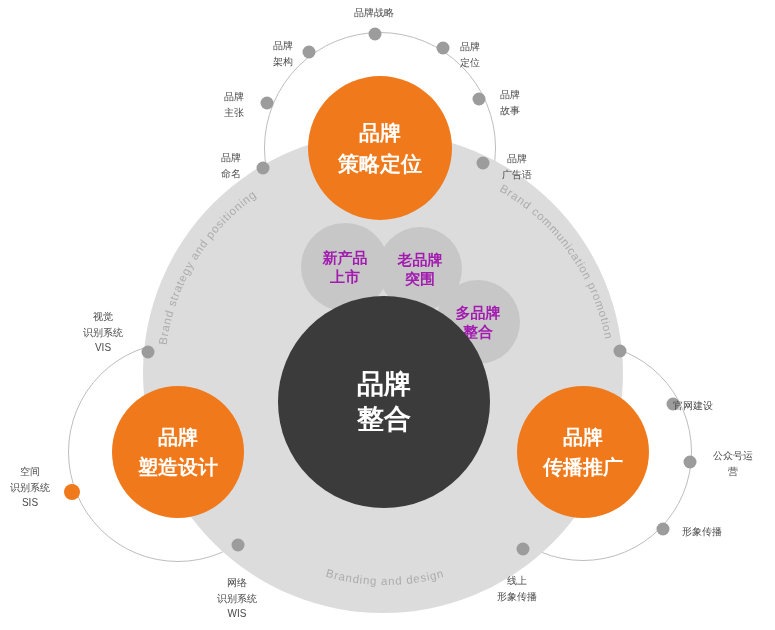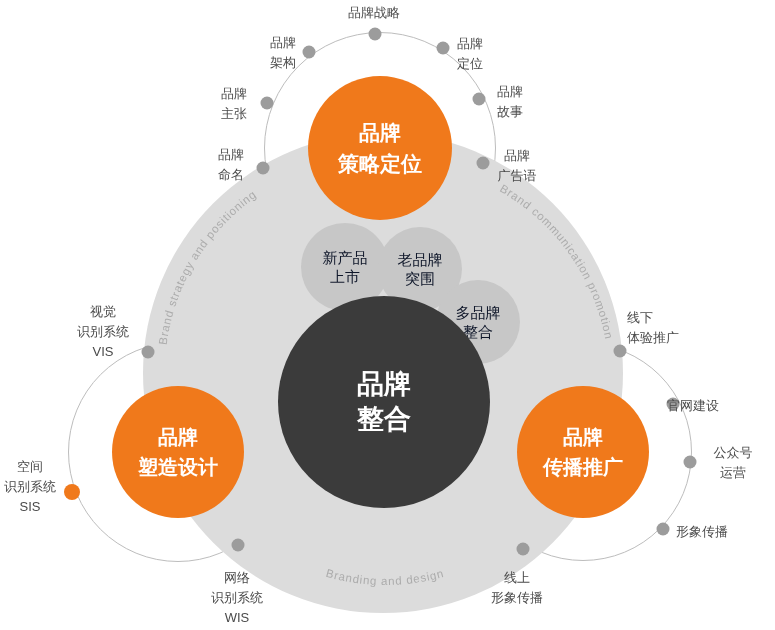--- a/index.html
+++ b/index.html
@@ -3,33 +3,33 @@
 <meta charset="utf-8">
 <style>
   html,body{margin:0;padding:0;background:#fff;}
   .stage{position:relative;width:775px;height:630px;background:#fff;overflow:hidden;
          font-family:"Liberation Sans","DejaVu Sans",sans-serif;}
   .circle{position:absolute;border-radius:50%;box-sizing:border-box;}
   .ring{position:absolute;border-radius:50%;border:1.5px solid #BDBDBD;z-index:1;box-sizing:border-box;}
   .main{background:#DCDCDC;z-index:2;}
   .svgtext{position:absolute;left:0;top:0;z-index:3;pointer-events:none;}
   .sat{background:#C7C7C7;z-index:4;display:flex;align-items:center;justify-content:center;
-       text-align:center;color:#0f172a;font-weight:normal;font-size:15px;line-height:1.3;white-space:pre-line;}
+       text-align:center;color:#a21caf;font-weight:bold;font-size:15px;line-height:1.3;white-space:pre-line;}
   .dark{background:#3B3B3B;z-index:5;display:flex;flex-direction:column;align-items:center;
         justify-content:center;color:#fff;text-align:center;}
   .center-title{font-size:27px;font-weight:bold;line-height:1.3;white-space:pre-line;}
   .center-degree{font-size:37px;font-weight:bold;margin-top:2px;line-height:1;}
   .hub{background:#F0791B;z-index:6;display:flex;align-items:center;justify-content:center;
        color:#fff;font-weight:bold;text-align:center;white-space:pre-line;}
   .hub.top{font-size:21px;line-height:1.5;}
   .hub.side{font-size:20px;line-height:1.5;}
   .dot{position:absolute;width:13px;height:13px;border-radius:50%;background:#9C9C9C;
        transform:translate(-50%,-50%);z-index:7;}
   .dot.orange{background:#F0791B;width:16px;height:16px;}
-  .label{position:absolute;transform:translate(-50%,-50%);color:#4A4A4A;font-size:13px;
+  .label{position:absolute;transform:translate(-50%,-50%);color:#4A4A4A;font-size:10px;
          line-height:1.55;text-align:center;white-space:pre-line;z-index:8;}
   .label.left-align{transform:none;text-align:left;}
 </style>
 </head>
 <body>
 
 <div class="stage">
 
   <div class="ring" style="left:264px;top:32px;width:232px;height:232px;"></div>
   <div class="ring" style="left:68px;top:342px;width:220px;height:220px;"></div>
@@ -108,21 +108,19 @@
   <div class="label" style="left:103px;top:332px;">视觉
 识别系统
 VIS</div>
   <div class="label" style="left:30px;top:487px;">空间
 识别系统
 SIS</div>
   <div class="label" style="left:237px;top:598px;">网络
 识别系统
 WIS</div>
 
-  <div class="label left-align" style="left:627px;top:308px;">线下
-体验推广</div>
   <div class="label" style="left:693px;top:406px;">官网建设</div>
   <div class="label" style="left:733px;top:463px;">公众号运营</div>
   <div class="label" style="left:702px;top:532px;">形象传播</div>
   <div class="label" style="left:517px;top:588px;">线上
 形象传播</div>
 
 </div>
 
 </body></html>

